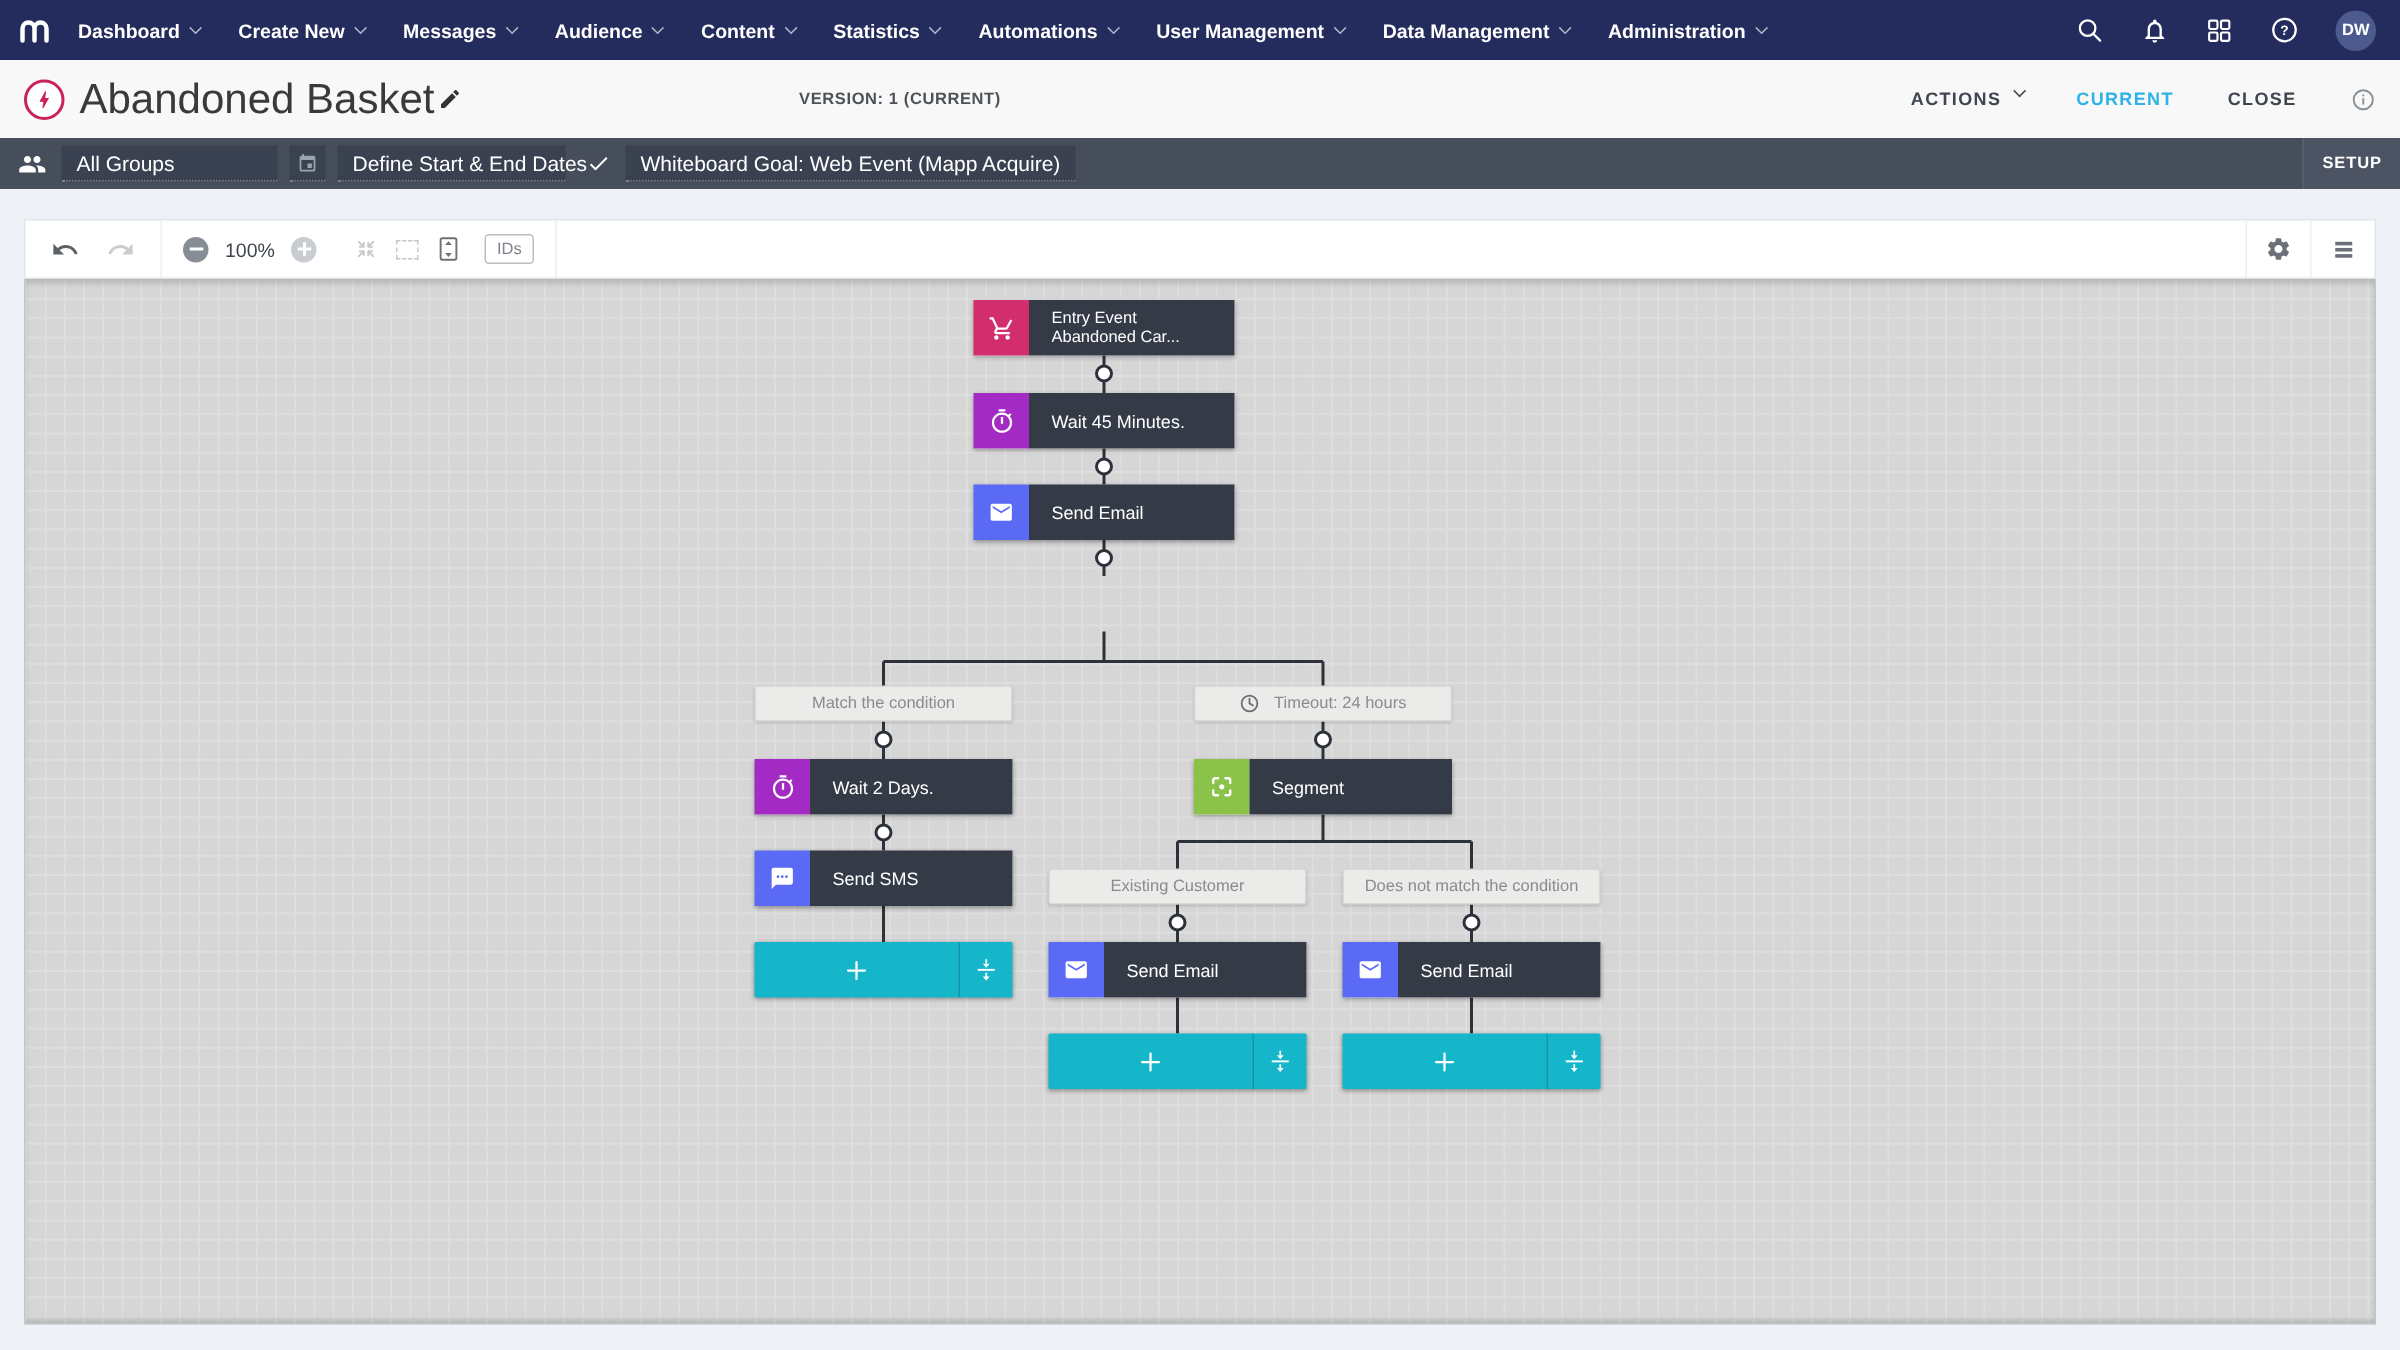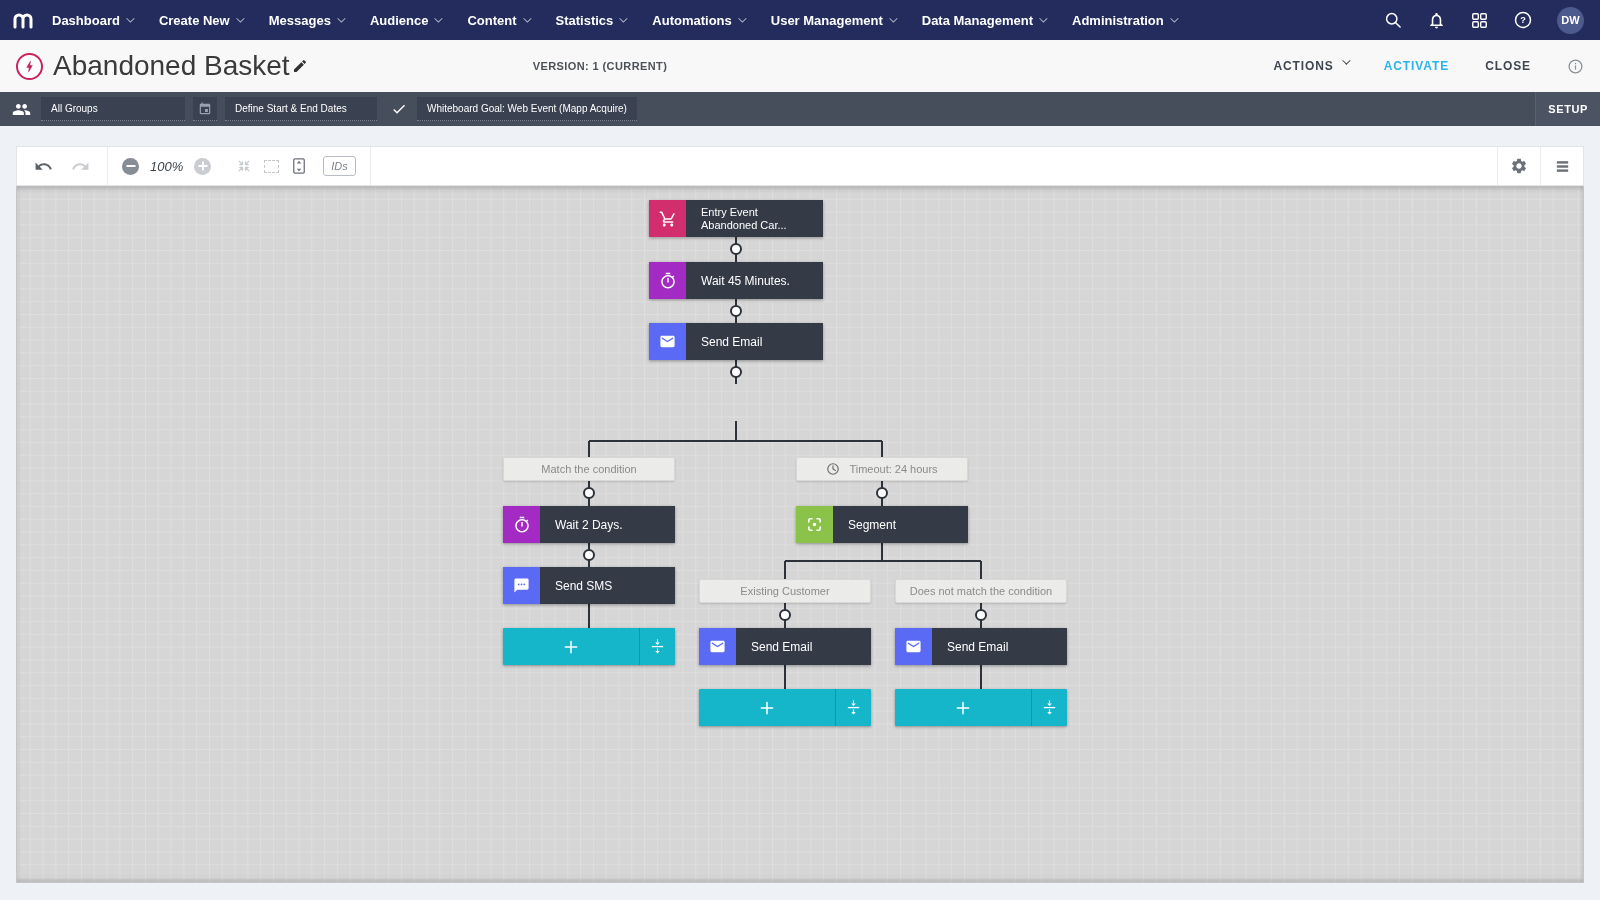--- a/index.html
+++ b/index.html
@@ -23,30 +23,30 @@
   .edit-pencil { margin-left:2px; display:flex; cursor:pointer; }
   .version { position:absolute; left:600px; transform:translateX(-50%); font-size:11px; font-weight:bold; color:#4d5258; letter-spacing:.4px; }
   .header-actions { margin-left:auto; display:flex; align-items:center; gap:36px; }
   .hdr-btn { font-size:12px; font-weight:bold; letter-spacing:.9px; color:#3f4650; cursor:pointer; display:flex; align-items:flex-start; gap:8px; }
   .hdr-btn .chev-dark { width:6px; height:6px; border-right:1.5px solid #3f4650; border-bottom:1.5px solid #3f4650; transform:rotate(45deg) translateY(-2px); }
   .hdr-btn.activate { color:#2cb3e8; }
 
   
   .setup-bar { height:34px; background:#464d5b; display:flex; align-items:center; padding-left:12px; }
   .sb-icon { display:flex; margin-right:10px; cursor:pointer; }
-  .sb-field { background:#3a4150; border-bottom:1px dotted #7b8392; height:24px; display:flex; align-items:center; padding:0 10px; font-size:10px; color:#fff; margin-right:8px; cursor:pointer; white-space:nowrap; }
+  .sb-field { background:#3a4150; border-bottom:1px dotted #7b8392; height:24px; display:flex; align-items:center; padding:0 10px; font-size:14px; color:#fff; margin-right:8px; cursor:pointer; white-space:nowrap; }
   .sb-field.placeholder { color:#ffffff; }
   .sb-cal { width:24px; justify-content:center; padding:0; }
   .sb-check { margin:0 10px 0 6px; display:flex; }
   .setup-right { margin-left:auto; height:34px; display:flex; align-items:center; padding:0 12px; background:#4c5463; border-left:1px solid #59606e; font-size:11px; font-weight:bold; color:#fff; letter-spacing:.6px; cursor:pointer; }
 
   
   .workspace { margin:20px 16px 0 16px; }
   .canvas-toolbar { height:40px; background:#fff; border:1px solid #e2e4e7; display:flex; align-items:stretch; }
-  .ct-section { display:flex; align-items:center; gap:18px; padding:0 17px; border-right:1px solid #ebedef;font-style:italic; }
+  .ct-section { display:flex; align-items:center; gap:18px; padding:0 17px; border-right:1px solid #ebedef; }
   .ct-section.zoom { gap:11px; padding:0 14px; }
   .ct-btn { display:flex; align-items:center; justify-content:center; cursor:pointer; }
   .zoom-circle { width:17px; height:17px; border-radius:50%; position:relative; cursor:pointer; }
   .zoom-circle.minus { background:#878d95; }
   .zoom-circle.plus  { background:#c9ccd0; }
   .zoom-circle::before, .zoom-circle::after { content:""; position:absolute; background:#fff; left:50%; top:50%; transform:translate(-50%,-50%); }
   .zoom-circle::before { width:9px; height:2px; }
   .zoom-circle.plus::after { width:2px; height:9px; }
   .zoom-level { font-size:13px; color:#3f454d; }
   .marquee-icon { width:15px; height:13px; border:1px dashed #c4c8cc; cursor:pointer; }
@@ -166,21 +166,21 @@
     <svg width="16" height="16" viewBox="0 0 24 24" fill="#333">
         <path d="M3 17.25V21h3.75L17.81 9.94l-3.75-3.75L3 17.25zM20.71 7.04c.39-.39.39-1.02 0-1.41l-2.34-2.34a.9959.9959 0 0 0-1.41 0l-1.83 1.83 3.75 3.75 1.83-1.83z"></path>
       </svg>
   </span>
   <span class="version">VERSION: 1 (CURRENT)</span>
   <div class="header-actions">
     <span class="hdr-btn">
         <span>ACTIONS</span>
         <span class="chev-dark"></span>
       </span>
-    <span class="hdr-btn activate">ACTIVATE</span>
+    <span class="hdr-btn activate">CURRENT</span>
     <span class="hdr-btn">CLOSE</span>
     <span class="tn-icon">
       <svg width="17" height="17" viewBox="0 0 24 24">
           <circle cx="12" cy="12" r="9" fill="none" stroke="#8a9097" stroke-width="1.8"></circle>
           <rect x="11.1" y="10.5" width="1.8" height="6" fill="#8a9097"></rect>
           <rect x="11.1" y="7" width="1.8" height="1.8" fill="#8a9097"></rect>
         </svg>
     </span>
   </div>
 </div>

